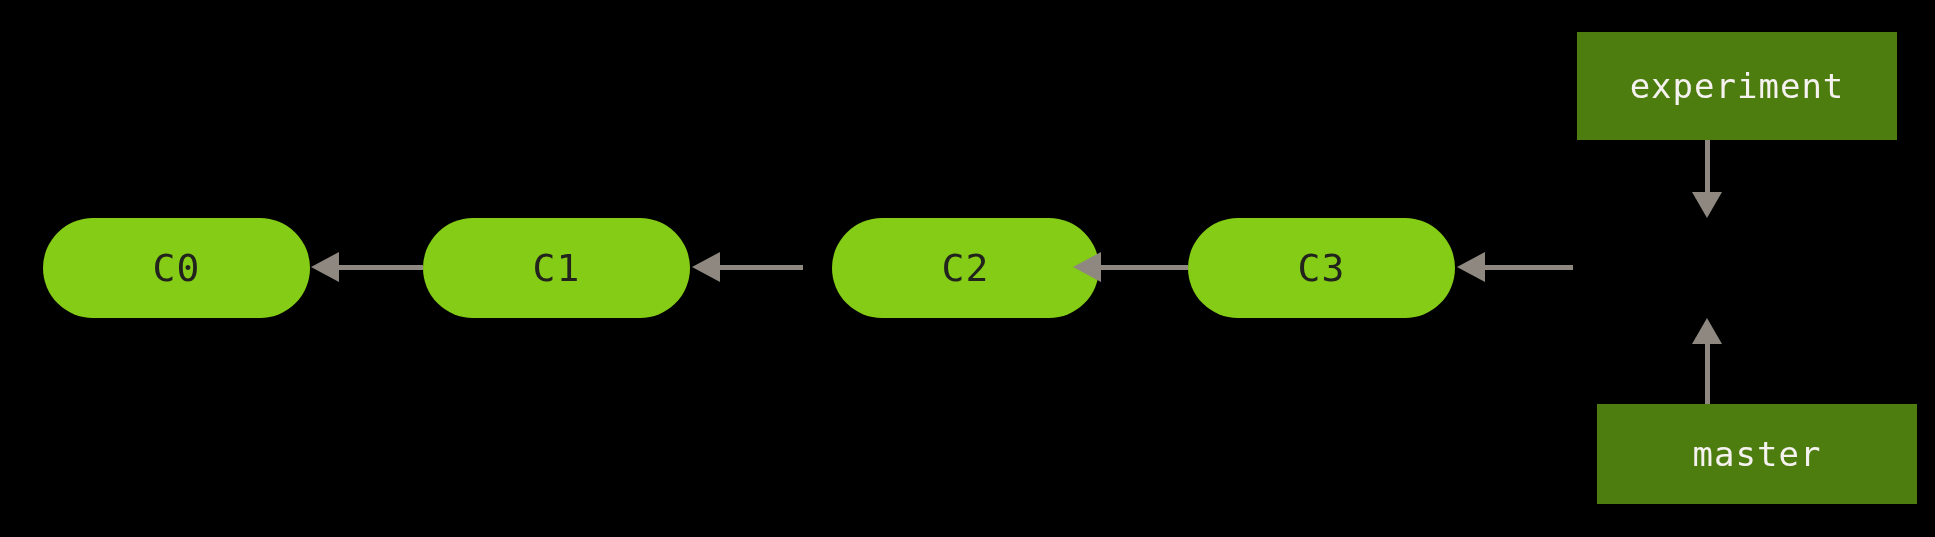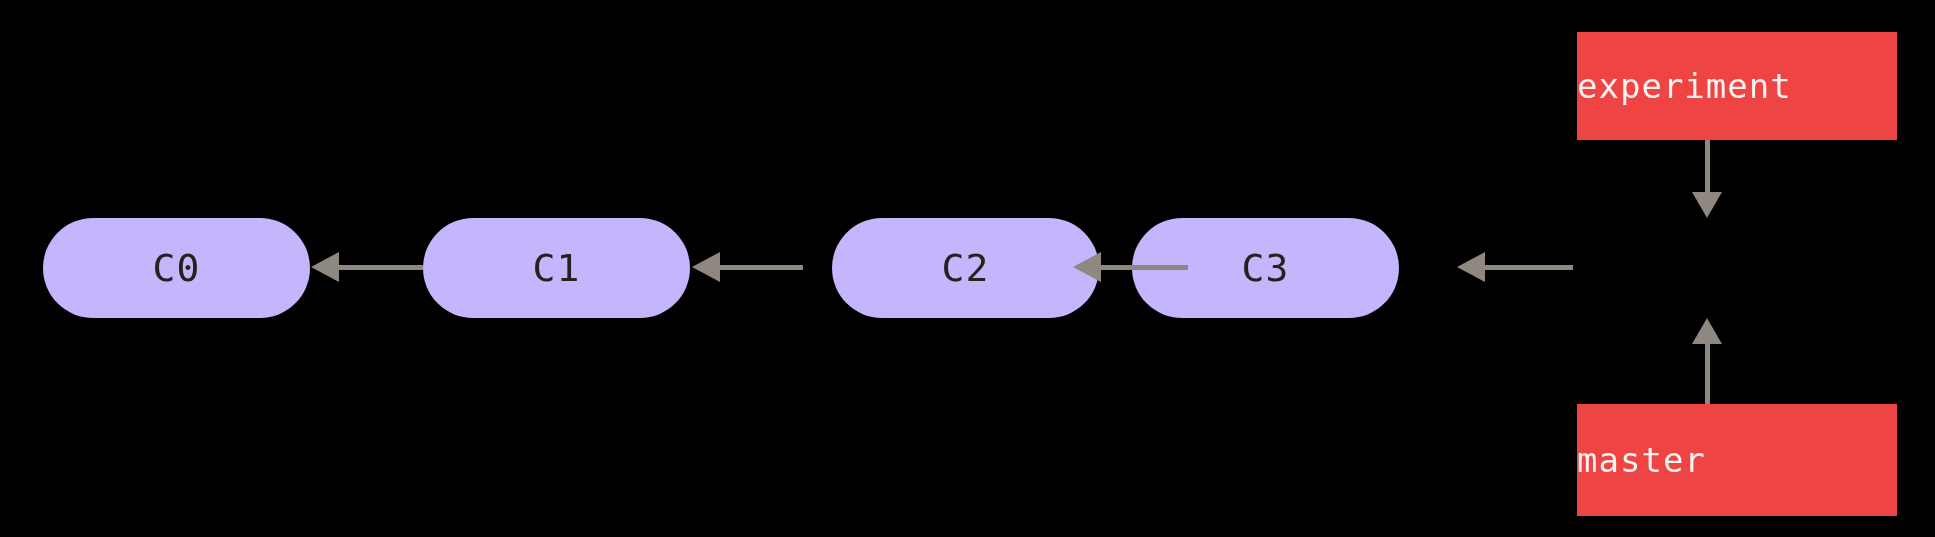--- a/index.html
+++ b/index.html
@@ -14,33 +14,33 @@
     background: #000000;
     overflow: hidden;
     font-family: "DejaVu Sans Mono", monospace;
   }
   
   .commit {
     position: absolute;
     top: 218px;
     width: 267px;
     height: 100px;
-    background: #c4b5fd;
+    background: #84cc16;
     border-radius: 50px;
     display: flex;
     align-items: center;
     justify-content: center;
     font-size: 38px;
     color: #23231e;
     letter-spacing: 1px;
   }
   .n0 { left: 43px; }
   .n1 { left: 423px; }
   .n2 { left: 832px; }
-  .n3 { left: 1132px; }
+  .n3 { left: 1188px; }
   .n4 { left: 1573px; }
 
   
   .harrow {
     position: absolute;
     top: 252px;
     height: 30px;
   }
   .harrow .shaft {
     position: absolute;
@@ -100,29 +100,30 @@
     border-left: 15px solid transparent;
     border-right: 15px solid transparent;
     border-bottom: 26px solid #8e8880;
   }
 
   
   .branch {
     position: absolute;
     left: 1577px;
     width: 320px;
-    background: #ef4444;
+    background: #4d7c0f;
     color: #f5f2ef;
     display: flex;
     align-items: center;
+    justify-content: center;
     font-size: 34px;
     letter-spacing: 1px;
   }
   .branch.experiment { top: 32px; height: 108px; }
-  .branch.master { top: 404px; height: 112px; }
+  .branch.master { top: 404px; height: 100px; margin-left: 20px; }
 </style>
 </head>
 <body>
 
 <div class="canvas">
 
   <div class="commit n0">
     <span>C0</span>
   </div>
   <div class="commit n1">

